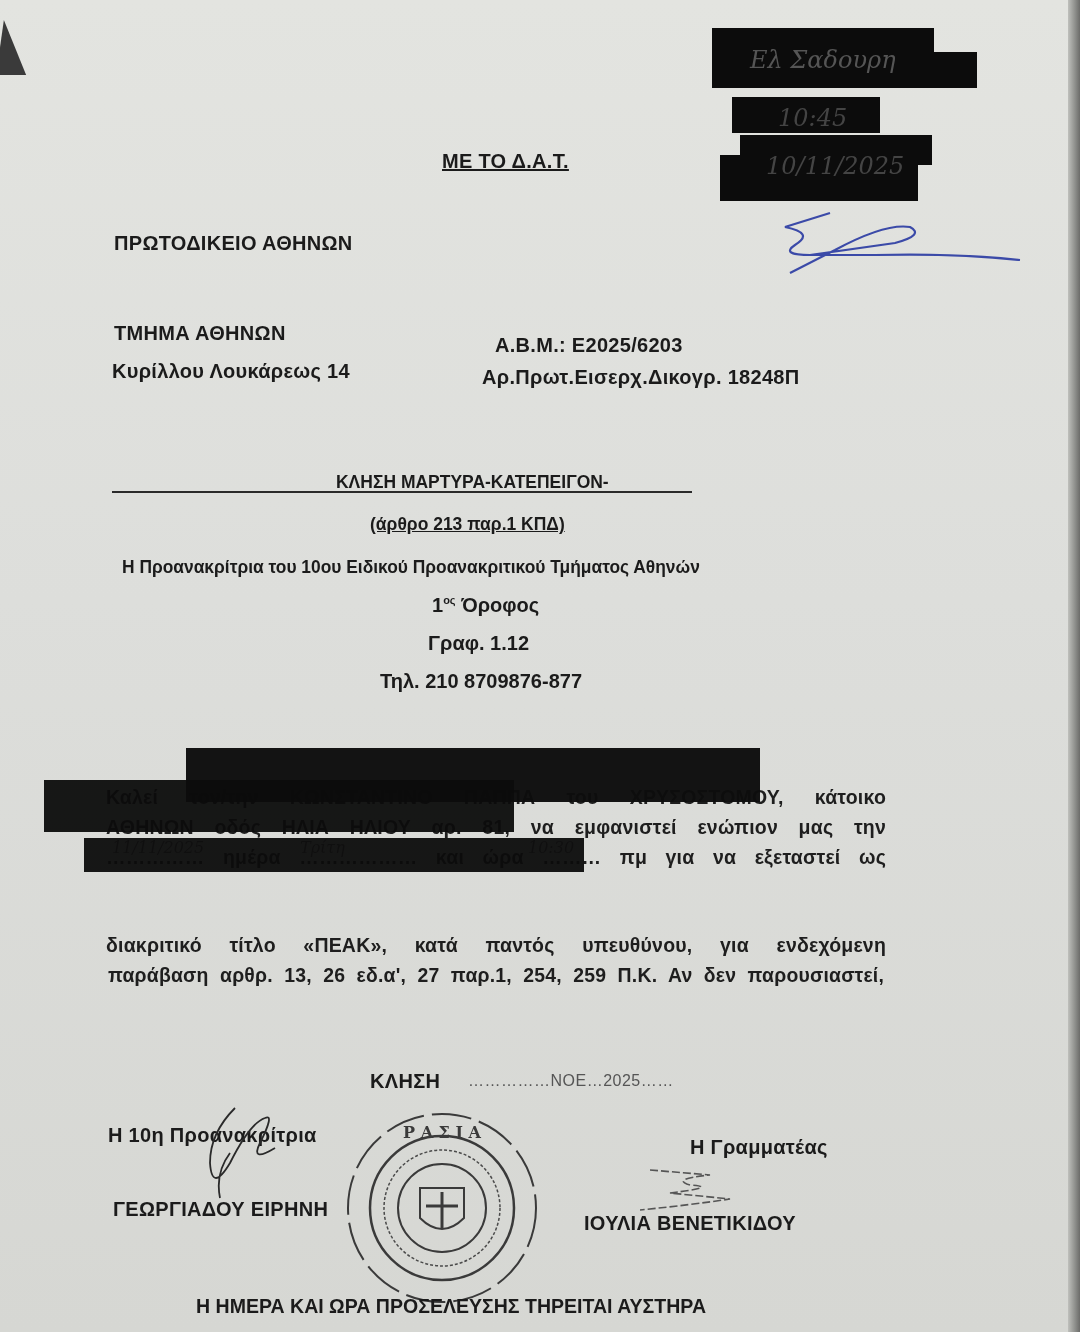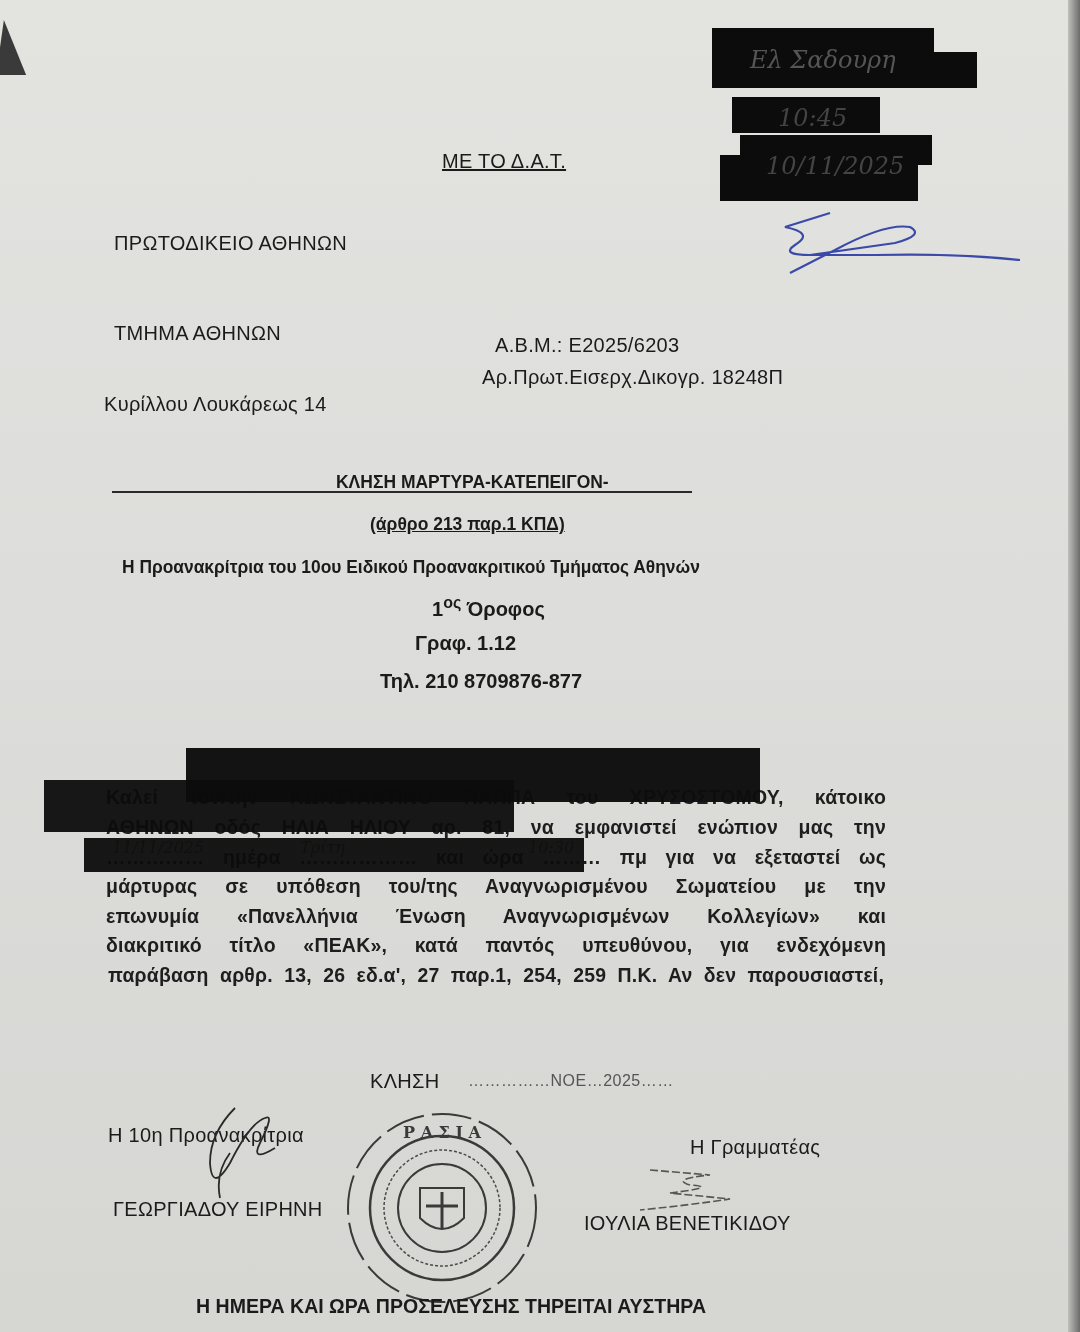--- a/index.html
+++ b/index.html
@@ -18,21 +18,21 @@
   }
   .corner-fold {
     position:absolute; left:0; top:20px; width:0; height:0;
     border-top:55px solid transparent; border-left:30px solid #3a3a3a;
     transform:skewX(-8deg);
   }
   .t { position:absolute; color:#1b1b1b; white-space:nowrap; }
   .b { font-weight:bold; }
   .redact { position:absolute; background:#0c0c0c; }
   .hand { position:absolute; font-family:"DejaVu Serif", serif; font-style:italic; color:#2a2a2a; white-space:nowrap; }
-  .hdr { font-size:20px; font-weight:normal; letter-spacing:0.3px; }
+  .hdr { font-size:20px; font-weight:bold; letter-spacing:0.3px; }
   .u { text-decoration:underline; }
   .body-line {
     position:absolute; left:106px; width:780px; font-size:19.5px; font-weight:bold;
     color:#1e1e1e; text-align:justify; text-align-last:justify; white-space:nowrap;
     letter-spacing:0.2px;
   }
   .stamp { position:absolute; left:342px; top:1108px; width:200px; height:200px; }
   .sig { position:absolute; }
 </style>
 </head>
@@ -52,42 +52,40 @@
   <div class="hand" style="left:766px;top:152px;font-size:24px;color:#444;">10/11/2025</div>
 
   <svg class="sig" style="left:775px;top:205px;" width="260" height="80" viewBox="0 0 260 80">
     <path d="M55 8 L10 22 Q40 28 20 40 Q5 50 35 50 L120 38 Q150 30 135 22 Q110 18 60 45 L15 68 M35 50 L100 50 Q180 48 245 55" fill="none" stroke="#3b4aa8" stroke-width="2.2"></path>
   </svg>
 
   <div class="t hdr u" style="left:442px;top:150px;font-size:20px;">ΜΕ ΤΟ Δ.Α.Τ.</div>
 
   <div class="t hdr" style="left:114px;top:232px;">ΠΡΩΤΟΔΙΚΕΙΟ ΑΘΗΝΩΝ</div>
   <div class="t hdr" style="left:114px;top:322px;">ΤΜΗΜΑ ΑΘΗΝΩΝ</div>
-  <div class="t hdr" style="left:104px;top:360px;margin-top:33px;">Κυρίλλου Λουκάρεως 14</div>
+  <div class="t hdr" style="left:112px;top:360px;">Κυρίλλου Λουκάρεως 14</div>
 
   <div class="t hdr" style="left:495px;top:334px;">Α.Β.Μ.: Ε2025/6203</div>
   <div class="t hdr" style="left:482px;top:366px;">Αρ.Πρωτ.Εισερχ.Δικογρ. 18248Π</div>
 
   <div style="position:absolute;left:112px;top:491px;width:580px;height:2px;background:#2a2a2a;"></div>
   <div class="t b" style="left:336px;top:471px;font-size:19px;transform:scaleX(0.92);transform-origin:left;">ΚΛΗΣΗ ΜΑΡΤΥΡΑ-ΚΑΤΕΠΕΙΓΟΝ-</div>
   <div class="t b u" style="left:370px;top:513px;font-size:19px;transform:scaleX(0.92);transform-origin:left;">(άρθρο 213 παρ.1 ΚΠΔ)</div>
 
   <div class="t b" style="left:122px;top:556px;font-size:19px;transform:scaleX(0.915);transform-origin:left;">Η Προανακρίτρια  του 10ου Ειδικού Προανακριτικού Τμήματος Αθηνών</div>
   <div class="t b" style="left:432px;top:594px;font-size:20px;">
-    <span>1</span><sup style="font-size:16px;">ος</sup>
+    <span>1</span><sup style="font-size:11px;">ος</sup>
     <span>Όροφος</span>
   </div>
-  <div class="t b" style="left:415px;top:632px;font-size:20px;">Γραφ. 1.12</div>
+  <div class="t b" style="left:428px;top:632px;font-size:20px;">Γραφ. 1.12</div>
   <div class="t b" style="left:380px;top:670px;font-size:20px;">Τηλ. 210 8709876-877</div>
 
   <div class="body-line" style="top:786px;">Καλεί τον/την ΚΩΝΣΤΑΝΤΙΝΟ ΠΑΠΠΑ του ΧΡΥΣΟΣΤΟΜΟΥ, κάτοικο</div>
   <div class="body-line" style="top:816px;">ΑΘΗΝΩΝ οδός ΗΛΙΑ ΗΛΙΟΥ αρ. 81, να εμφανιστεί ενώπιον μας την</div>
   <div class="body-line" style="top:846px;">…………… ημέρα ……………… και ώρα ……… πμ   για να εξεταστεί ως</div>
-  <div class="body-line" style="top:875px;">μάρτυρας σε υπόθεση του/της Αναγνωρισμένου Σωματείου με την</div>
-  <div class="body-line" style="top:905px;">επωνυμία «Πανελλήνια Ένωση Αναγνωρισμένων Κολλεγίων» και</div>
   <div class="body-line" style="top:934px;">διακριτικό τίτλο «ΠΕΑΚ», κατά παντός υπευθύνου,  για ενδεχόμενη</div>
   <div class="body-line" style="top:964px;transform:scaleX(0.995);">παράβαση αρθρ. 13, 26 εδ.α', 27 παρ.1, 254, 259 Π.Κ. Αν δεν παρουσιαστεί,</div>
 
   <div class="hand" style="left:112px;top:838px;font-size:16px;color:#555;">11/11/2025</div>
   <div class="hand" style="left:300px;top:838px;font-size:16px;color:#555;">Τρίτη</div>
   <div class="hand" style="left:528px;top:838px;font-size:16px;color:#555;">10:30</div>
 
   <div class="redact" style="left:186px;top:748px;width:574px;height:54px;opacity:0.97;"></div>
   <div class="redact" style="left:44px;top:780px;width:470px;height:52px;opacity:0.95;"></div>
   <div class="redact" style="left:84px;top:838px;width:500px;height:34px;opacity:0.95;"></div>

